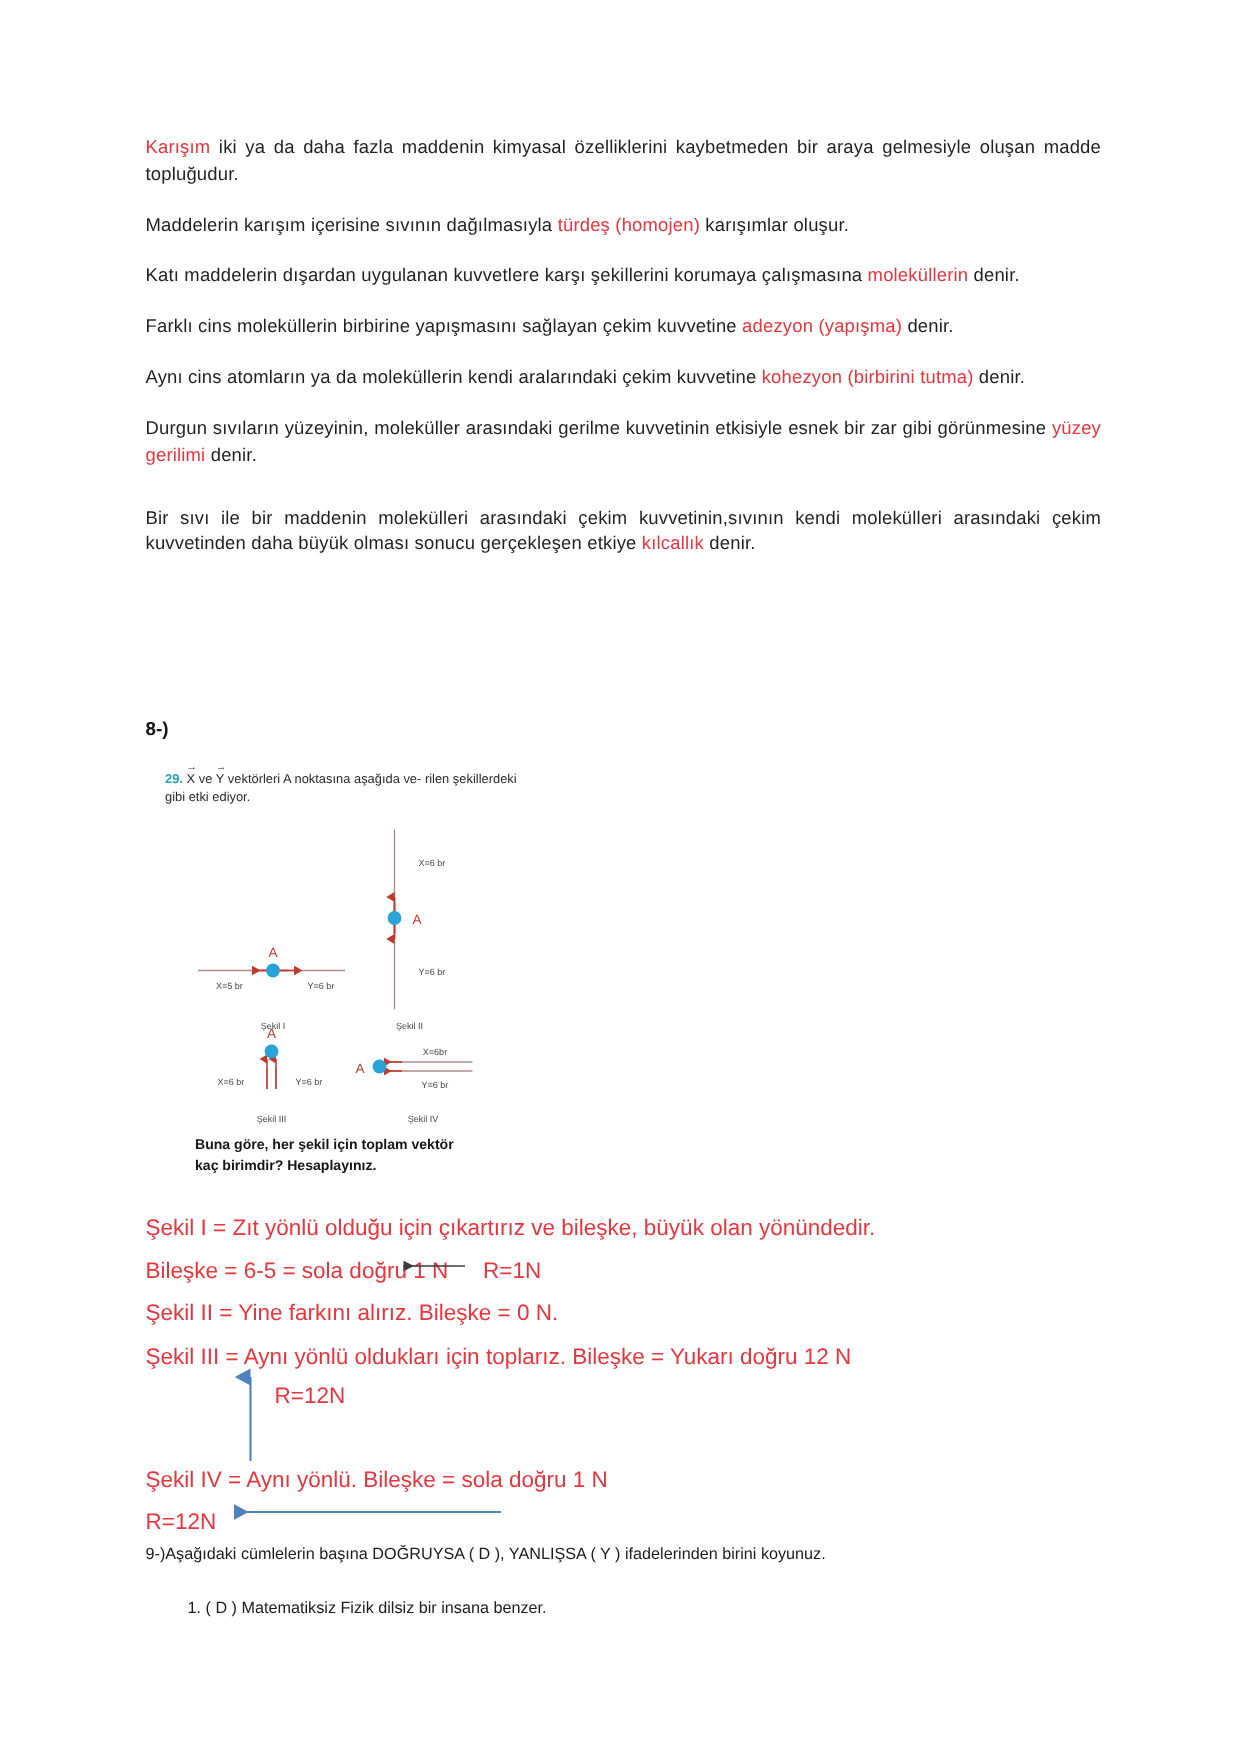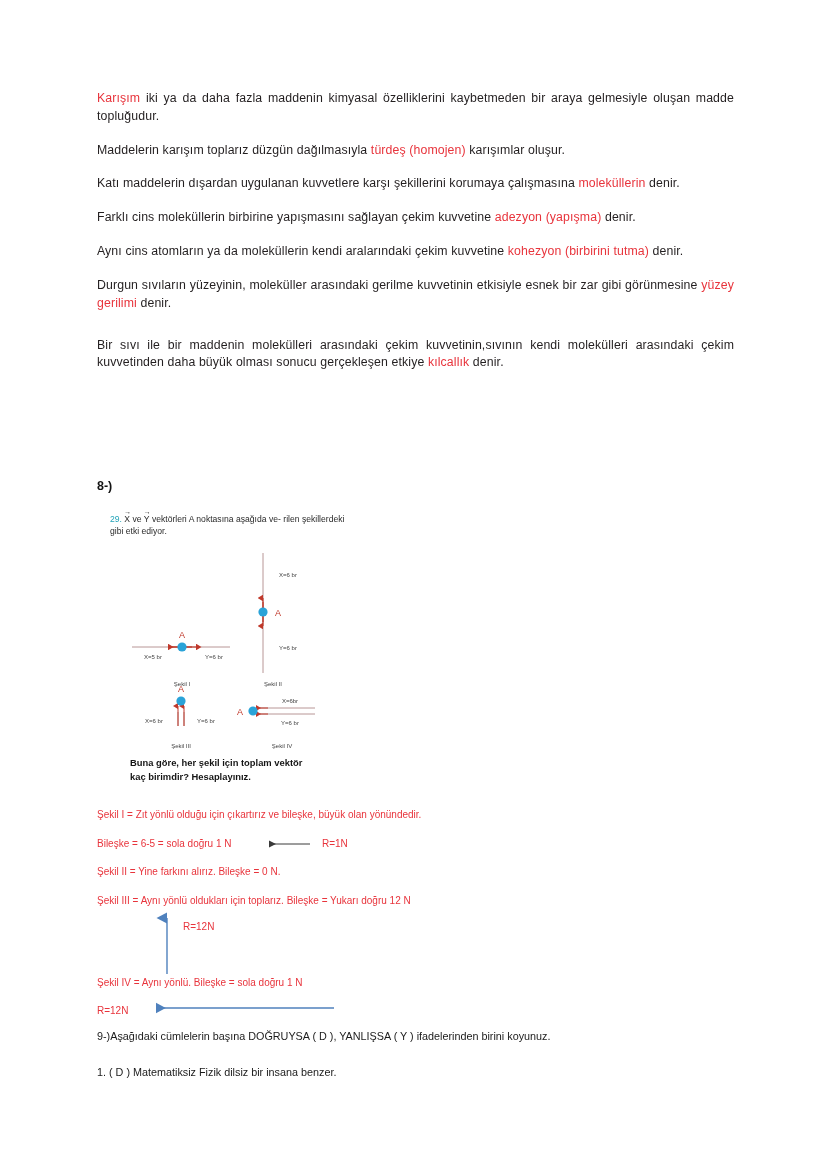--- a/index.html
+++ b/index.html
@@ -63,21 +63,21 @@
   .q-head {
     position: absolute;
     left: 0; top: 3px;
     width: 236px;
     font-size: 8.6px;
     line-height: 1.45;
     color: #2a2a2a;
   }
   .q-num {
     color: #22a3b8;
-    font-weight: normal;
+    font-weight: bold;
   }
   .vec { position: relative; }
   .vec::after {
     content: "\2192";
     position: absolute;
     left: 0px;
     top: -7px;
     font-size: 7px;
     color: #2a2a2a;
   }
@@ -100,21 +100,21 @@
   }
 
   
   .answers {
     position: absolute;
     left: 97px;
     top: 808px;
     width: 640px;
   }
   .ans {
-    font-size: 10px;
+    font-size: 15px;
     color: #e8343c;
     line-height: 1.4;
     white-space: nowrap;
   }
   .ans.l1 { position: absolute; left: 0; top: 0; }
   .ans.l2 { position: absolute; left: 0; top: 29px; }
   .ans.l3 { position: absolute; left: 0; top: 57px; text-align: center; }
   .ans.l4 { position: absolute; left: 0; top: 86px; }
   .ans.r12a { position: absolute; left: 86px; top: 112px; }
   .ans.l5 { position: absolute; left: 0; top: 168px; }
@@ -131,33 +131,33 @@
     left: 97px;
     top: 1029px;
     width: 640px;
   }
   .sec9 p {
     margin: 0;
     font-size: 10.8px;
     color: #1b1b1b;
     line-height: 1.4;
   }
-  .sec9 p.second { margin-top: 21px; }
+  .sec9 p.second { margin-top: 21px; margin-left: 28px; }
 </style>
 </head>
 <body>
 
 <div class="page">
 
   <div class="defs">
     <p>
       <span class="hl">Karışım</span><span> iki ya da daha fazla maddenin kimyasal özelliklerini kaybetmeden bir araya gelmesiyle oluşan madde topluğudur.</span>
     </p>
     <p>
-      <span>Maddelerin karışım toplarız düzgün dağılmasıyla </span><span class="hl">türdeş (homojen)</span><span> karışımlar oluşur.</span>
+      <span>Maddelerin karışım içerisine sıvının dağılmasıyla </span><span class="hl">türdeş (homojen)</span><span> karışımlar oluşur.</span>
     </p>
     <p>
       <span>Katı maddelerin dışardan uygulanan kuvvetlere karşı şekillerini korumaya çalışmasına </span><span class="hl">moleküllerin</span><span> denir.</span>
     </p>
     <p>
       <span>Farklı cins moleküllerin birbirine yapışmasını sağlayan çekim kuvvetine </span><span class="hl">adezyon (yapışma)</span><span> denir.</span>
     </p>
     <p>
       <span>Aynı cins atomların ya da moleküllerin kendi aralarındaki çekim kuvvetine </span><span class="hl">kohezyon (birbirini tutma)</span><span> denir.</span>
     </p>

